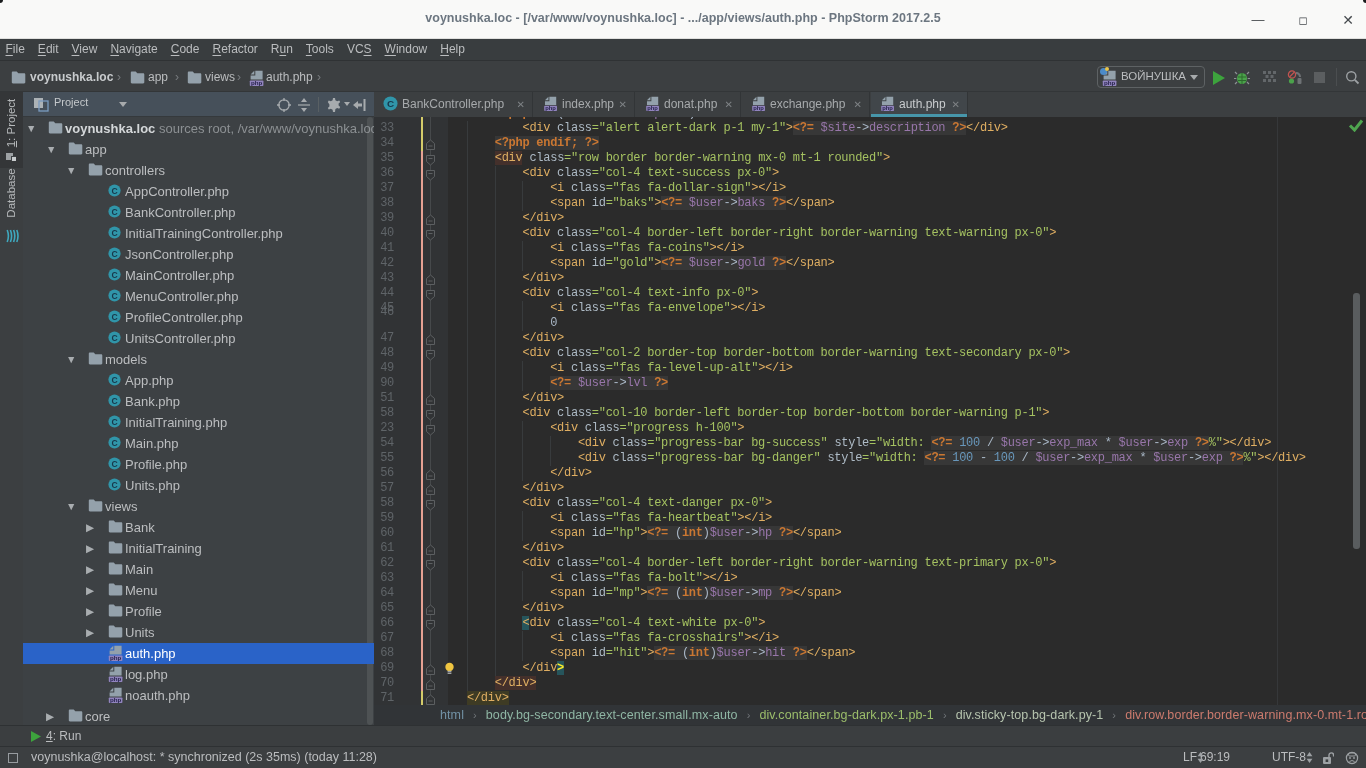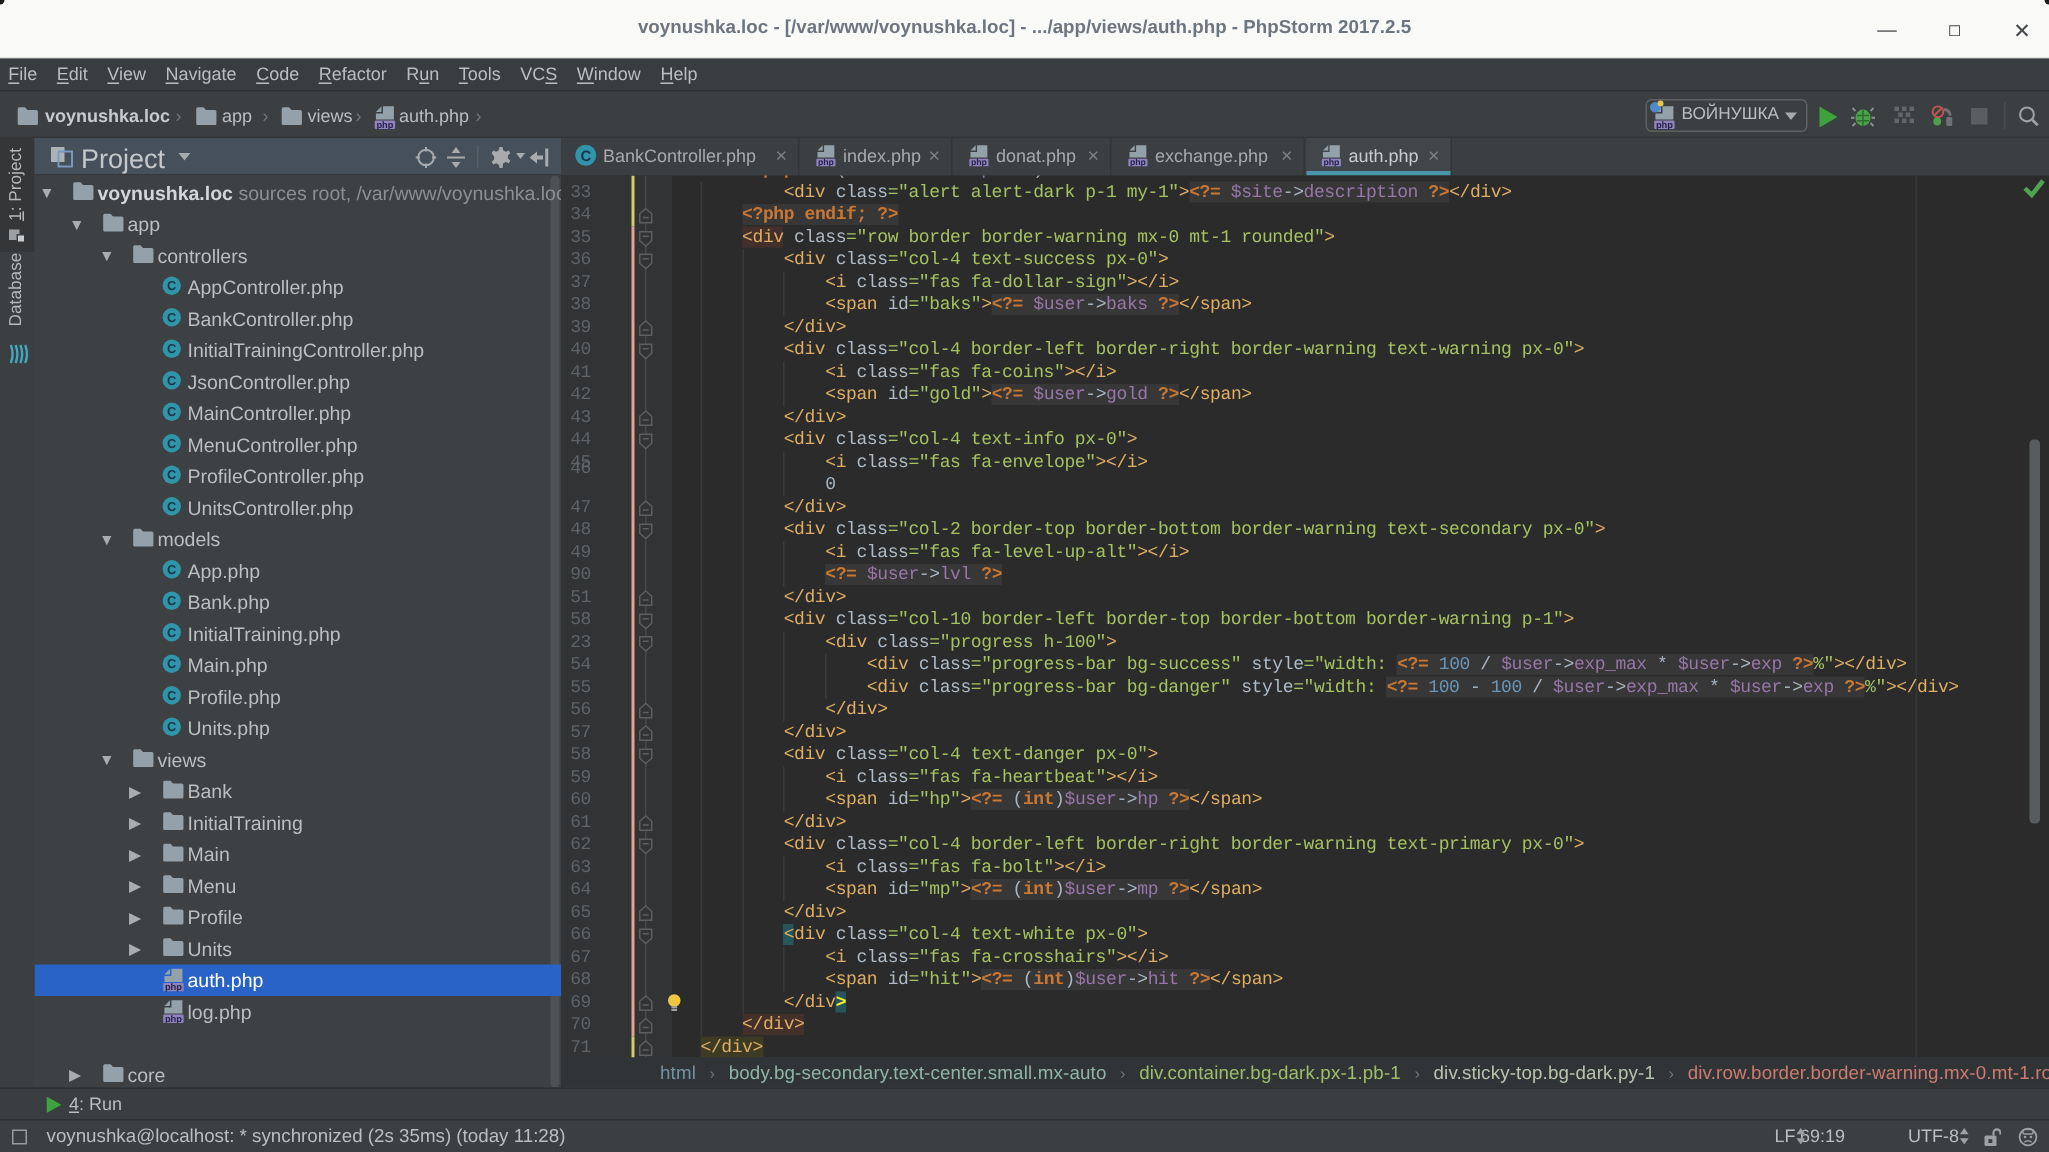--- a/index.html
+++ b/index.html
@@ -25,21 +25,21 @@
 #navbar .crumb { position:absolute; top:8px; font-size:12px; color:#BBBDBF; }
 #navbar .sep { position:absolute; top:8px; color:#777B7E; font-size:12px; }
 
 
 #stripe { position:absolute; left:0; top:92px; width:23px; height:633px; background:#3C3F41; }
 .vlab { position:absolute; color:#B6B9BB; font-size:11.5px; white-space:nowrap;
   transform:rotate(-90deg); transform-origin:center; }
 
 
 #phead { position:absolute; left:23px; top:92px; width:351px; height:25px; background:#46505A; border-bottom:1px solid #35393C;
-  color:#C4C8CB; font-size:18px; }
+  color:#C4C8CB; font-size:11px; }
 #tree { position:absolute; left:23px; top:117px; width:351px; height:608px; background:#3D4144;
   overflow:hidden; }
 .tr { position:absolute; left:0; width:351px; height:21px; font-size:13px; color:#BCBEC0;
   line-height:21px; z-index:1; }
 .tr.sel { background:#2A63C8; }
 .tr.sel .tl { color:#FFFFFF; }
 .tl { position:absolute; top:0; white-space:nowrap; }
 .ar { color:#A9ADB0; font-size:10.5px; display:inline-block; width:14px; vertical-align:1px; }
 .ti { display:block; }
 #tscroll { position:absolute; left:344px; top:0; width:6px; height:608px; background:#4E5254;
@@ -478,20 +478,31 @@
 <div class="tr" style="top:547px">
       <span style="position:absolute;left:85px;top:2px">
         <svg class="ti" width="15" height="16" viewBox="0 0 15 16">
           <path fill="#93A1AB" d="M6.3 0.8 H13.6 V9.6 H1.6 V5.6 H6.3 Z"></path>
           <path fill="#93A1AB" d="M1.6 4.6 L5.3 0.8 L5.3 4.6 Z"></path>
           <rect x="0.8" y="10.4" width="13.6" height="5.6" rx="0.8" fill="#9184BE"></rect>
           <text x="7.6" y="15.2" font-family="Liberation Sans" font-size="6.2" font-weight="bold" fill="#26224A" text-anchor="middle">php</text>
         </svg>
       </span>
       <span class="tl" style="left:102px">log.php</span>
+    </div>
+<div class="tr" style="top:568px">
+      <span style="position:absolute;left:85px;top:2px">
+        <svg class="ti" width="15" height="16" viewBox="0 0 15 16">
+          <path fill="#93A1AB" d="M6.3 0.8 H13.6 V9.6 H1.6 V5.6 H6.3 Z"></path>
+          <path fill="#93A1AB" d="M1.6 4.6 L5.3 0.8 L5.3 4.6 Z"></path>
+          <rect x="0.8" y="10.4" width="13.6" height="5.6" rx="0.8" fill="#9184BE"></rect>
+          <text x="7.6" y="15.2" font-family="Liberation Sans" font-size="6.2" font-weight="bold" fill="#26224A" text-anchor="middle">php</text>
+        </svg>
+      </span>
+      <span class="tl" style="left:102px">noauth.php</span>
     </div>
 <div class="tr" style="top:589px">
       <span style="position:absolute;left:23px;top:0"><span class="ar">▶</span></span>
       <span style="position:absolute;left:45px;top:3px">
         <svg class="ti" width="15" height="13" viewBox="0 0 15 13">
           <path fill="#94A1AB" d="M0.8 1.6 C0.8 1 1.3 0.5 1.9 0.5 H5.7 L7.3 2.3 H13.2 c.6 0 1.1 .5 1.1 1.1 V11.3 c0 .6 -.5 1.1 -1.1 1.1 H1.9 C1.3 12.4 0.8 11.9 0.8 11.3 Z"></path>
         </svg>
       </span>
       <span class="tl" style="left:62px">core</span>
     </div>

